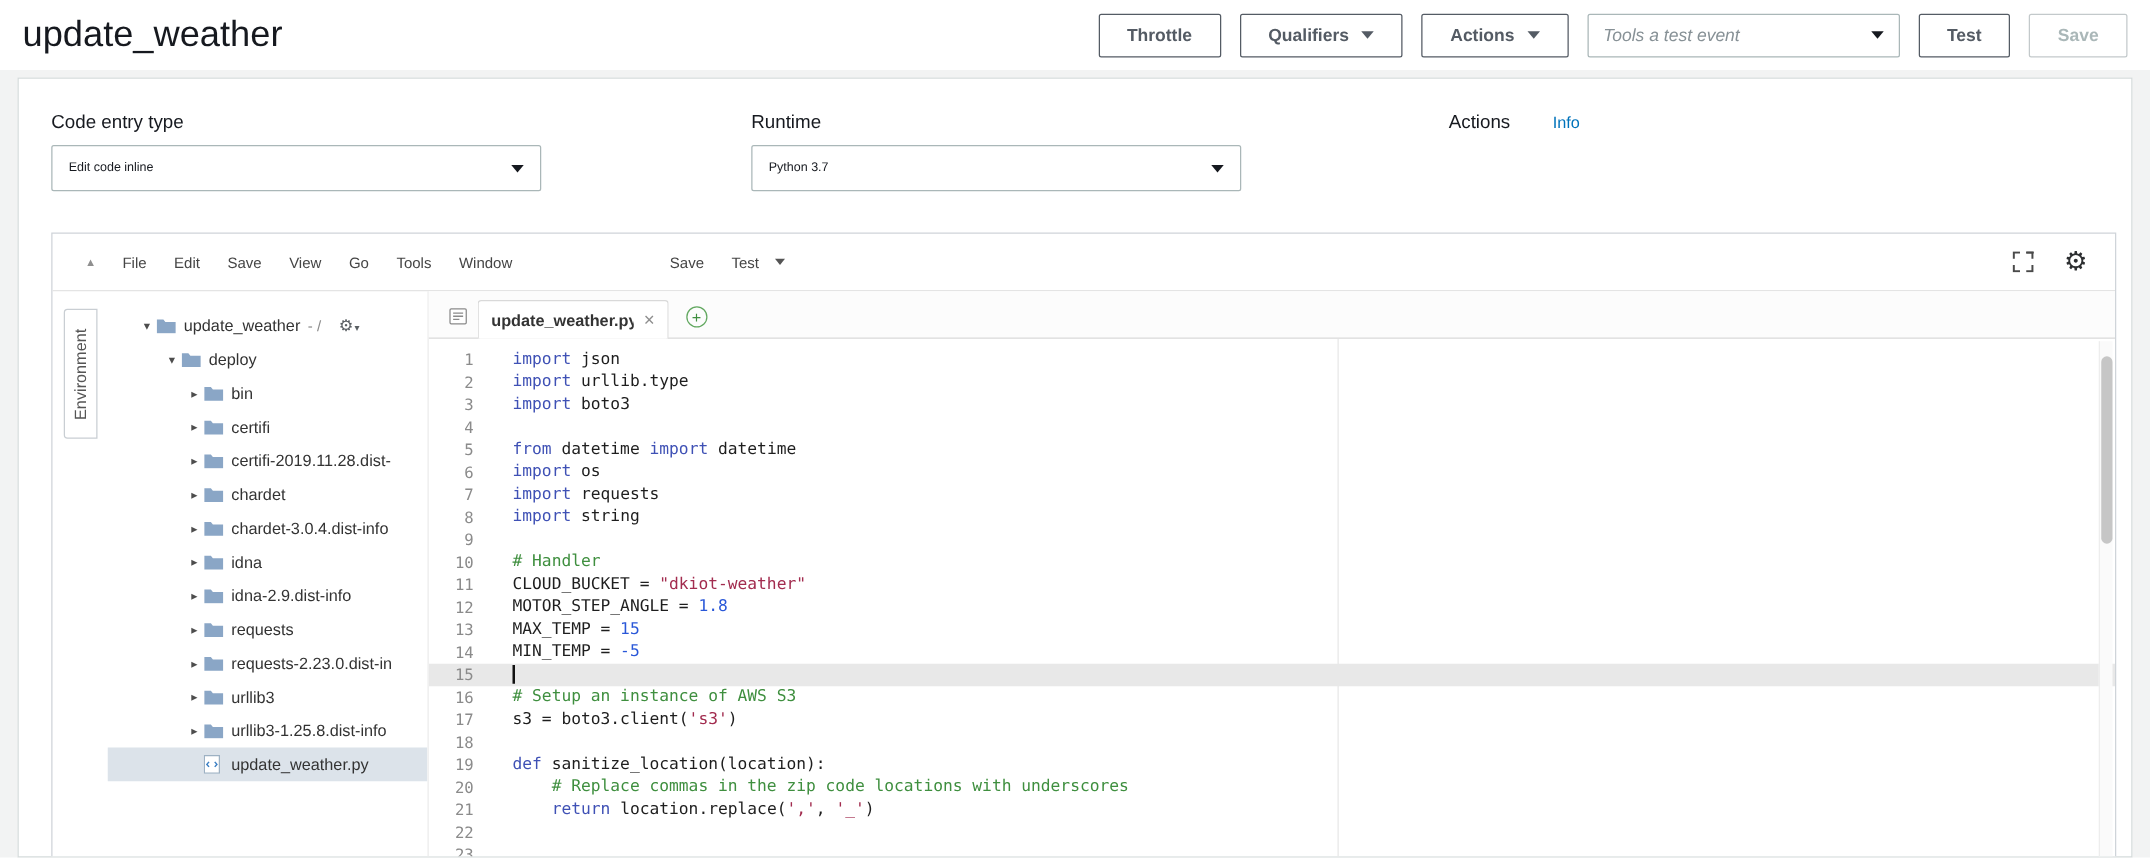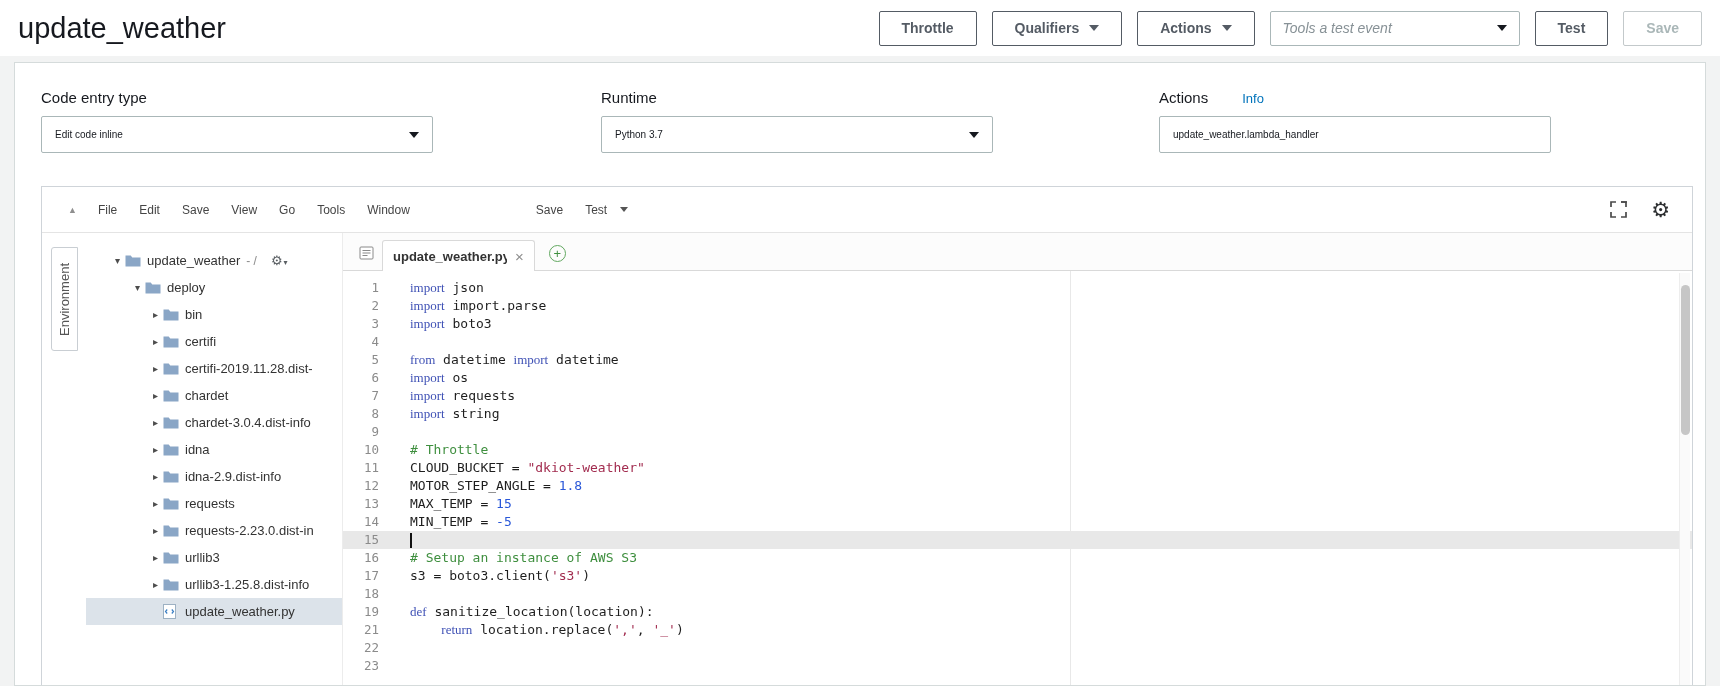--- a/index.html
+++ b/index.html
@@ -72,21 +72,21 @@
   .newtab { width:17px; height:17px; flex:none; border:1px solid #62a860; color:#3f8f3f; border-radius:50%;
     display:flex; align-items:center; justify-content:center; font-size:13px; margin:0 0 8px 14px; cursor:pointer; }
 
   .code { flex:1; position:relative; overflow:hidden; padding-top:8px;
     font-family:"DejaVu Sans Mono", monospace; font-size:13px; }
   .ruler { position:absolute; top:0; bottom:0; left:727px; width:1px; background:#e8e8e8; z-index:0; }
   .cl { display:flex; height:18px; line-height:18px; position:relative; z-index:1; }
   .cl.active { background:#e8e8e8; }
   .ln { width:52px; flex:none; text-align:right; padding-right:16px; color:#8b8b8b; font-size:12.5px; }
   .lt { white-space:pre; color:#1e1e1e; padding-left:15px; }
-  .t-k { color:var(--kw,#3f51b5);font-family:Liberation Serif, serif; }
+  .t-k { color:var(--kw,#3f51b5); }
   .t-s { color:var(--str,#a22c4f); }
   .t-c { color:var(--com,#3f8f3f); }
   .t-n { color:var(--num,#2957d8); }
   .t-p { color:#1e1e1e; }
   .cursor { display:inline-block; width:1.5px; height:15px; background:#111; vertical-align:middle; }
   .vscroll { position:absolute; top:2px; right:2px; bottom:2px; width:11px; background:#fafafa; border-left:1px solid #ededed; z-index:3; }
   .thumb { position:absolute; top:12px; left:1px; width:9px; height:150px; background:#c6c6c6; border-radius:5px; }
 </style>
 </head>
 <body>
@@ -128,21 +128,20 @@
       <span class="val">Python 3.7</span>
       <span class="tri dark"></span>
     </div>
   </div>
 
   <div class="cfg" style="left:1144px">
     <div class="cfg-label">
       <span>Actions</span>
       <a class="info">Info</a>
     </div>
-    <input class="field" value="update_weather.lambda_handler" style="">
   </div>
 
   <div class="ide">
     <div class="menubar">
       <span class="collapse">▲</span>
       <nav style="display:flex;align-items:center;">
           <span class="mi">File</span>
           <span class="mi">Edit</span>
           <span class="mi">Save</span>
           <span class="mi">View</span>
@@ -318,21 +317,21 @@
           </div>
           <span class="newtab">+</span>
         </div>
         <div class="code" id="code-lines">
             <div class="cl">
               <span class="ln">1</span>
               <span class="lt"><span class="t-k">import</span><span class="t-p"> json</span></span>
             </div>
             <div class="cl">
               <span class="ln">2</span>
-              <span class="lt"><span class="t-k">import</span><span class="t-p"> import.parse</span></span>
+              <span class="lt"><span class="t-k">import</span><span class="t-p"> urllib.type</span></span>
             </div>
             <div class="cl">
               <span class="ln">3</span>
               <span class="lt"><span class="t-k">import</span><span class="t-p"> boto3</span></span>
             </div>
             <div class="cl">
               <span class="ln">4</span>
               <span class="lt"></span>
             </div>
             <div class="cl">
@@ -350,21 +349,21 @@
             <div class="cl">
               <span class="ln">8</span>
               <span class="lt"><span class="t-k">import</span><span class="t-p"> string</span></span>
             </div>
             <div class="cl">
               <span class="ln">9</span>
               <span class="lt"></span>
             </div>
             <div class="cl">
               <span class="ln">10</span>
-              <span class="lt"><span class="t-c"># Throttle</span></span>
+              <span class="lt"><span class="t-c"># Handler</span></span>
             </div>
             <div class="cl">
               <span class="ln">11</span>
               <span class="lt"><span class="t-p">CLOUD_BUCKET = </span><span class="t-s">"dkiot-weather"</span></span>
             </div>
             <div class="cl">
               <span class="ln">12</span>
               <span class="lt"><span class="t-p">MOTOR_STEP_ANGLE = </span><span class="t-n">1.8</span></span>
             </div>
             <div class="cl">
@@ -389,20 +388,24 @@
             </div>
             <div class="cl">
               <span class="ln">18</span>
               <span class="lt"></span>
             </div>
             <div class="cl">
               <span class="ln">19</span>
               <span class="lt"><span class="t-k">def</span><span class="t-p"> sanitize_location(location):</span></span>
             </div>
             <div class="cl">
+              <span class="ln">20</span>
+              <span class="lt"><span class="t-c">    # Replace commas in the zip code locations with underscores</span></span>
+            </div>
+            <div class="cl">
               <span class="ln">21</span>
               <span class="lt"><span class="t-p">    </span><span class="t-k">return</span><span class="t-p"> location.replace(</span><span class="t-s">','</span><span class="t-p">, </span><span class="t-s">'_'</span><span class="t-p">)</span></span>
             </div>
             <div class="cl">
               <span class="ln">22</span>
               <span class="lt"></span>
             </div>
             <div class="cl">
               <span class="ln">23</span>
               <span class="lt"></span>

